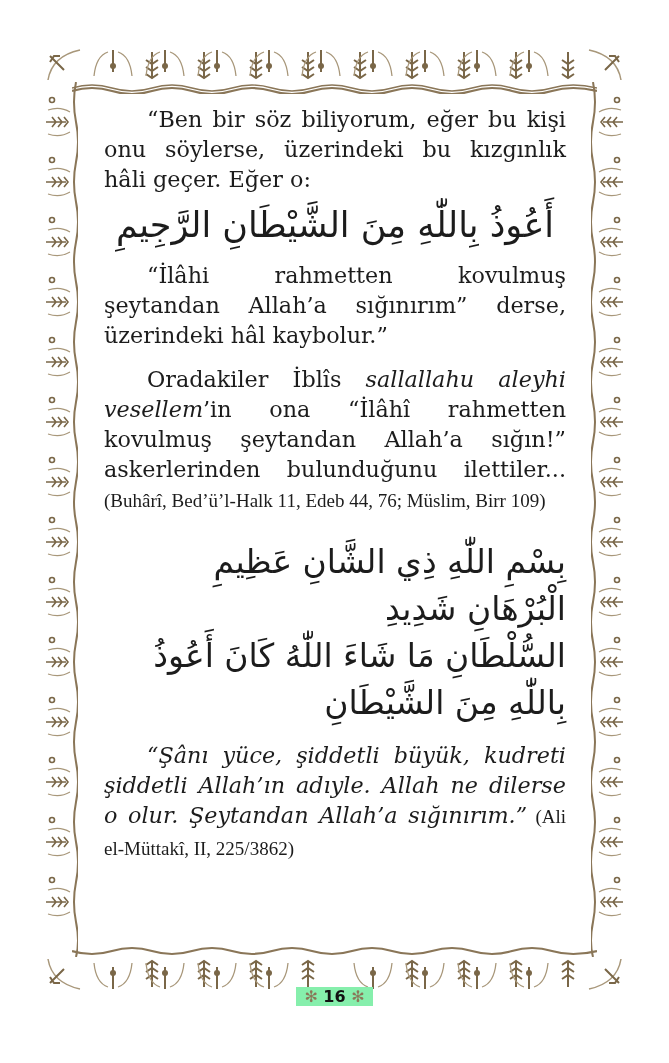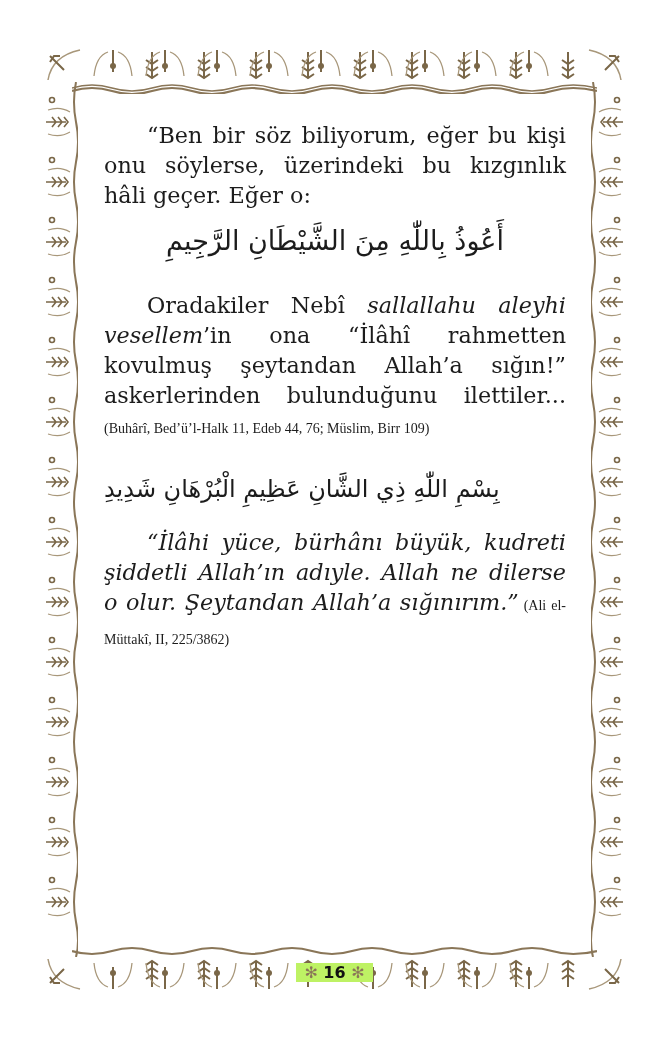--- a/index.html
+++ b/index.html
@@ -6,35 +6,35 @@
   body { width:669px; height:1063px; position:relative; overflow:hidden;
          font-family:"DejaVu Serif", serif; color:#1c1c1c; }
   .frame { position:absolute; left:42px; top:42px; width:585px; height:955px; }
   .border-top, .border-bottom { position:absolute; left:30px; right:30px; height:52px; }
   .border-top { top:0; }
   .border-bottom { bottom:0; }
   .border-left, .border-right { position:absolute; top:40px; bottom:40px; width:36px; }
   .border-left { left:0; }
   .border-right { right:0; }
   .corner { position:absolute; width:44px; height:44px; }
-  .content { position:absolute; left:104px; top:120px; width:462px;
+  .content { position:absolute; left:104px; top:104px; width:462px;
              font-size:22.3px; line-height:30px; }
   .p { text-indent:43px; text-align:justify; margin:0; }
   .p.first { margin-bottom:0; }
   .arabic { font-family:"DejaVu Sans", sans-serif; direction:rtl; text-align:center;
-            font-size:27px; line-height:42px; margin:10px 0 14px; }
-  .arabic2 { font-family:"DejaVu Sans", sans-serif; direction:rtl; text-align:left;
-             font-size:24px; line-height:47px; margin:8px 0 14px; }
+            font-size:35px; line-height:42px; margin:10px 0 14px; }
+  .arabic2 { font-family:"DejaVu Sans", sans-serif; direction:rtl; text-align:right;
+             font-size:33px; line-height:47px; margin:8px 0 14px; }
   .gap { height:14px; }
   .ital { font-style:italic; }
-  .src { font-family:"Liberation Serif", serif; font-size:14px;margin-top:39px; }
+  .src { font-family:"Liberation Serif", serif; font-size:19px;margin-top:39px; }
   .pageno { position:absolute; left:0; right:0; top:963px; text-align:center;
             font-family:"DejaVu Sans", sans-serif; font-weight:bold; font-size:16px;
             color:#111; }
-  .pageno-box { display:inline-block; background:#bef264; padding:0 8px; }
+  .pageno-box { display:inline-block; background:#86efac; padding:0 8px;margin-top:24px; }
   .orn { color:#8a7658; }
 </style>
 </head>
 <body>
 
 <div class="frame">
   <svg class="border-top" viewBox="0 0 525 52" preserveAspectRatio="none">
     <g fill="none" stroke="#8a7658" stroke-width="1.4">
       <path d="M0 46 Q 20 40 40 46 T 80 46 T 120 46 T 160 46 T 200 46 T 240 46 T 280 46 T 320 46 T 360 46 T 400 46 T 440 46 T 480 46 T 525 46"></path>
       <path d="M0 49 Q 20 43 40 49 T 80 49 T 120 49 T 160 49 T 200 49 T 240 49 T 280 49 T 320 49 T 360 49 T 400 49 T 440 49 T 480 49 T 525 49" stroke-width="2.2"></path>
@@ -144,31 +144,33 @@
       <path d="M8 14 L22 28 M8 20 L12 14 L18 14" stroke="#7a6748" fill="none" stroke-width="2"></path>
     </g>
   </svg>
 </div>
 
 <div class="content">
   <p class="p first">“Ben bir söz biliyorum, eğer bu kişi onu söylerse, üzerindeki bu kızgınlık hâli geçer. Eğer o:</p>
 
   <div class="arabic">أَعُوذُ بِاللّٰهِ مِنَ الشَّيْطَانِ الرَّجِيمِ</div>
 
+  <p class="p">“İlâhi rahmetten kovulmuş şeytandan Allah’a sığınırım” derse, üzerindeki hâl kaybolur.”</p>
   <div class="gap"></div>
 
-  <p class="p"><span>Oradakiler Nebî </span><span class="ital">sallallahu aleyhi vesellem</span><span>’in ona “İlâhî rahmetten kovulmuş şeytandan Allah’a sığın!” askerlerinden bulunduğunu ilettiler... </span><span class="src">(Buhârî, Bed’ü’l-Halk 11, Edeb 44, 76; Müslim, Birr 109)</span></p>
+  <p class="p"><span>Oradakiler İblîs </span><span class="ital">sallallahu aleyhi vesellem</span><span>’in ona “İlâhî rahmetten kovulmuş şeytandan Allah’a sığın!” askerlerinden bulunduğunu ilettiler... </span><span class="src">(Buhârî, Bed’ü’l-Halk 11, Edeb 44, 76; Müslim, Birr 109)</span></p>
   <div class="gap"></div>
 
 
   <div class="arabic2">
     <div>بِسْمِ اللّٰهِ ذِي الشَّانِ عَظِيمِ الْبُرْهَانِ شَدِيدِ</div>
+    <div>السُّلْطَانِ مَا شَاءَ اللّٰهُ كَانَ أَعُوذُ بِاللّٰهِ مِنَ الشَّيْطَانِ</div>
   </div>
 
-  <p class="p"><span class="ital">“İlâhi yüce, bürhânı büyük, kudreti şiddetli Allah’ın adıyle. Allah ne dilerse o olur. Şeytandan Allah’a sığınırım.”</span><span class="src"> (Ali el-Müttakî, II, 225/3862)</span></p>
+  <p class="p"><span class="ital">“Şânı yüce, şiddetli büyük, kudreti şiddetli Allah’ın adıyle. Allah ne dilerse o olur. Şeytandan Allah’a sığınırım.”</span><span class="src"> (Ali el-Müttakî, II, 225/3862)</span></p>
 </div>
 
 <div class="pageno">
   <span class="pageno-box">
     <span class="orn">✻</span>
     <span>16</span>
     <span class="orn">✻</span>
   </span>
 </div>
 

